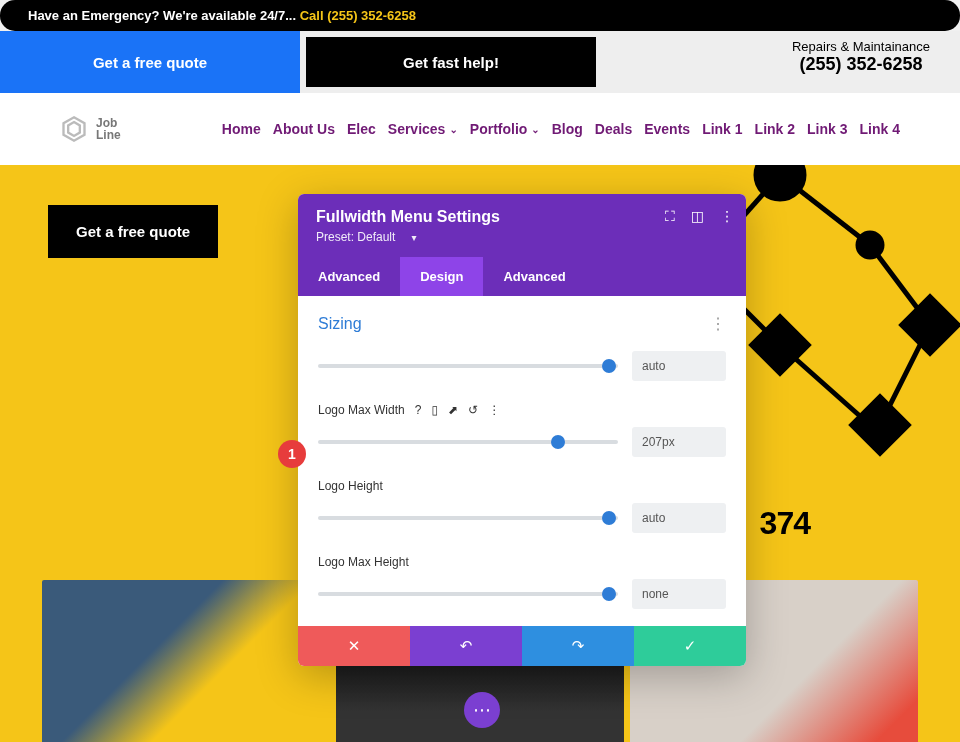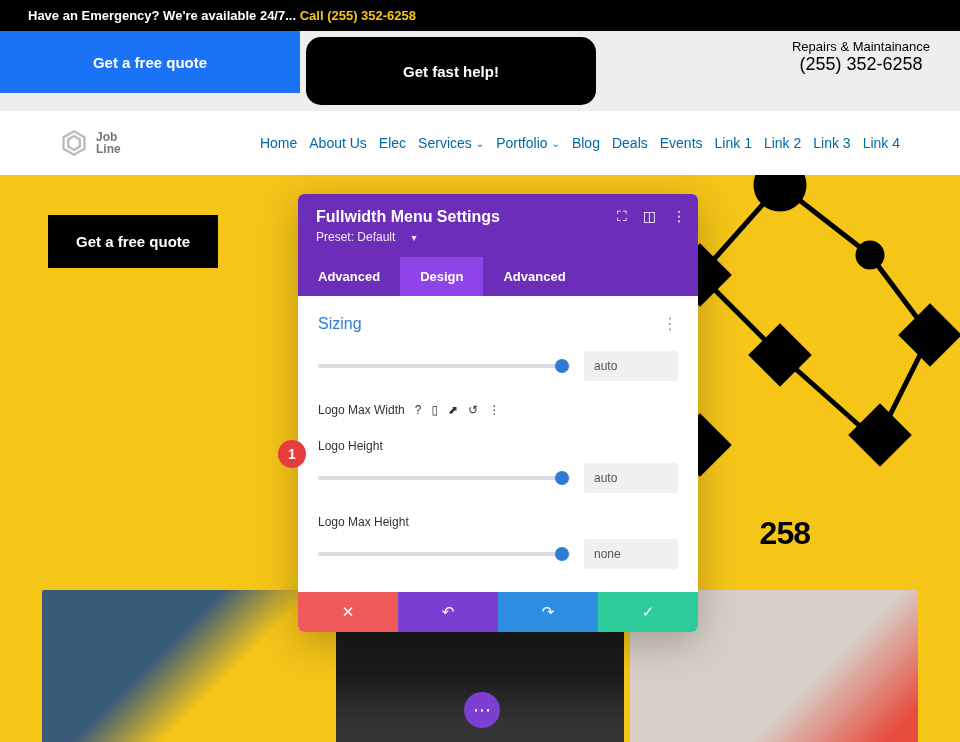--- a/index.html
+++ b/index.html
@@ -1,50 +1,50 @@
 <!DOCTYPE html>
 <html><head>
 <meta charset="utf-8">
 <style>
 * { box-sizing: border-box; margin: 0; padding: 0; }
 body { font-family: -apple-system, BlinkMacSystemFont, "Segoe UI", Arial, sans-serif; background: #f0f0f0; width: 960px; height: 742px; overflow: hidden; position: relative; }
 
-.topbar { background: #000; color: #fff; padding: 8px 28px; font-size: 13px; font-weight: 600; }
+.topbar { background: #000; color: #fff; padding: 8px 28px; font-size: 13px; font-weight: 600; border-radius: 15px; }
 .topbar .call { color: #f5c518; }
 
 .header-row { background: #eee; display: flex; }
 .btn-quote { background: #1a73f7; color: #fff; width: 300px; height: 62px; display: flex; align-items: center; justify-content: center; font-weight: 700; font-size: 15px; }
-.btn-fast { background: #000; color: #fff; width: 290px; height: 68px; margin: 6px; display: flex; align-items: center; justify-content: center; font-weight: 700; font-size: 15px; border-radius: 15px; }
+.btn-fast { background: #000; color: #fff; width: 290px; height: 50px; margin: 6px; display: flex; align-items: center; justify-content: center; font-weight: 700; font-size: 15px; }
 .header-spacer { flex: 1; }
 .repairs { text-align: center; padding: 8px 30px; font-size: 13px; }
-.repairs .phone { font-weight: 400; font-size: 18px; }
-
-.nav { background: #fff; display: flex; align-items: center; padding: 0 60px; height: 64px; }
+.repairs .phone { font-weight: 700; font-size: 18px; }
+
+.nav { background: #fff; display: flex; align-items: center; padding: 0 60px; height: 72px; }
 .logo { display: flex; align-items: center; gap: 8px; color: #999; }
 .logo svg { width: 28px; height: 28px; }
 .logo-text { font-size: 12px; line-height: 1; color: #777; font-weight: 600; }
-.nav-items { display: flex; gap: 12px; margin-left: auto; font-size: 14px; font-weight: 400; color: #0369a1; }
+.nav-items { display: flex; gap: 12px; margin-left: auto; font-size: 14px; font-weight: 700; color: #701a75; }
 .nav-item { display: flex; align-items: center; gap: 4px; cursor: pointer; }
 .chev { font-size: 10px; }
 
 .hero { background: #f5c518; position: relative; height: 580px; overflow: hidden; }
 .hero-graphic { position: absolute; right: -40px; top: -20px; }
 .hero h1 { font-family: Georgia, serif; font-weight: 900; font-size: 62px; color: #000; padding: 100px 0 0 100px; letter-spacing: -1px; }
 .hero h1 .line2 { display: block; padding-left: 30px; }
 .btn-quote2 { background: #000; color: #fff; display: inline-flex; align-items: center; justify-content: center; padding: 18px 28px; margin: 40px 0 0 48px; font-weight: 700; font-size: 15px; }
 .phone-big { position: absolute; right: 150px; top: 340px; font-size: 32px; font-weight: 900; color: #000; font-family: Arial, sans-serif; letter-spacing: -1px; }
 
 .gallery { position: absolute; bottom: 0; left: 0; right: 0; display: flex; gap: 6px; padding: 0 42px; }
 .gallery .img { flex: 1; height: 165px; background: #888; border-radius: 2px; }
 .gallery .img:nth-child(1) { background: linear-gradient(135deg, #3a5a7a 40%, #f5c518 60%); }
 .gallery .img:nth-child(2) { background: linear-gradient(180deg, #1a1a1a 50%, #333 80%); }
 .gallery .img:nth-child(3) { background: linear-gradient(135deg, #d8d0c8 60%, #e74c3c 90%); }
 
 
-.panel { position: absolute; left: 298px; top: 194px; width: 400px; background: #fff; border-radius: 6px; box-shadow: 0 10px 40px rgba(0,0,0,0.25); overflow: hidden; }
+.panel { position: absolute; left: 298px; top: 194px; width: 448px; background: #fff; border-radius: 6px; box-shadow: 0 10px 40px rgba(0,0,0,0.25); overflow: hidden; }
 .panel-head { background: #6c2eb9; color: #fff; padding: 14px 18px 12px; }
 .panel-title { font-size: 16px; font-weight: 600; }
 .panel-preset { font-size: 12px; opacity: 0.9; margin-top: 4px; display: inline-flex; align-items: center; gap: 16px; }
 .panel-head-icons { position: absolute; right: 12px; top: 14px; display: flex; gap: 16px; font-size: 14px; }
 .panel-tabs { display: flex; background: #6c2eb9; }
 .panel-tab { padding: 12px 20px; color: #fff; font-size: 13px; font-weight: 600; cursor: pointer; }
 .panel-tab.active { background: #8e44e8; }
 .panel-body { padding: 18px 20px 1px; max-height: 330px; overflow: hidden; position: relative; }
 .section-head { display: flex; justify-content: space-between; align-items: center; color: #2e7cd6; font-size: 16px; margin-bottom: 18px; }
 .section-head .dots { color: #999; }
@@ -123,21 +123,21 @@
         <rect x="100" y="100" width="40" height="40" transform="rotate(45 120 120)"></rect>
       <rect x="40" y="180" width="40" height="40" transform="rotate(45 60 200)"></rect>
         <rect x="180" y="180" width="40" height="40" transform="rotate(45 200 200)"></rect>
       <circle cx="290" cy="100" r="12"></circle>
         <rect x="330" y="160" width="40" height="40" transform="rotate(45 350 180)"></rect>
       <rect x="100" y="270" width="40" height="40" transform="rotate(45 120 290)"></rect>
         <rect x="280" y="260" width="40" height="40" transform="rotate(45 300 280)"></rect>
     </g>
   </svg>
   <div class="btn-quote2">Get a free quote</div>
-  <div class="phone-big">258</div>
+  <div class="phone-big">374</div>
   <div class="gallery">
     <div class="img"></div>
     <div class="img"></div>
     <div class="img"></div>
   </div>
 </div>
 
 <div class="panel">
   <div class="panel-head">
     <div class="panel-title">Fullwidth Menu Settings</div>
@@ -175,20 +175,26 @@
       <div class="field-label">
         <span>Logo Max Width</span>
         <span class="field-icons">
           <span>?</span>
           <span>▯</span>
           <span>⬈</span>
           <span>↺</span>
           <span>⋮</span>
         </span>
       </div>
+      <div class="field-row">
+        <div class="slider">
+            <div class="slider-thumb" style="left:80%"></div>
+          </div>
+        <input class="val-input" value="207px" style="">
+      </div>
     </div>
 
     <div class="field">
       <div class="field-label">Logo Height</div>
       <div class="field-row">
         <div class="slider">
             <div class="slider-thumb" style="left:97%"></div>
           </div>
         <input class="val-input" value="auto" style="">
       </div>

